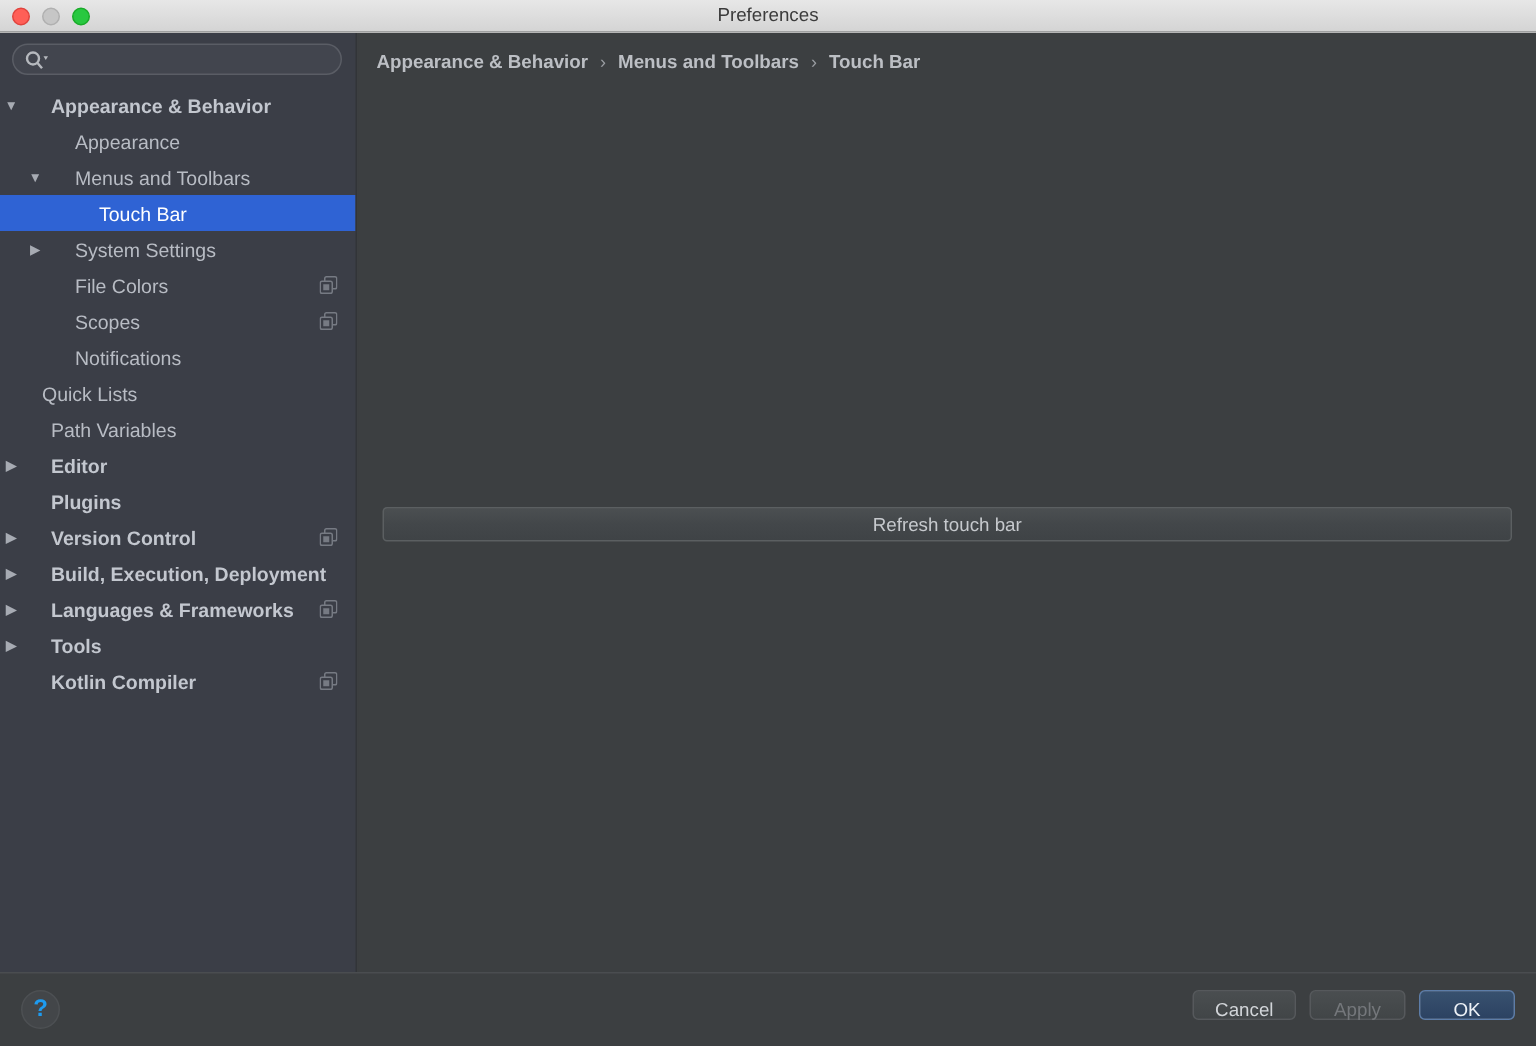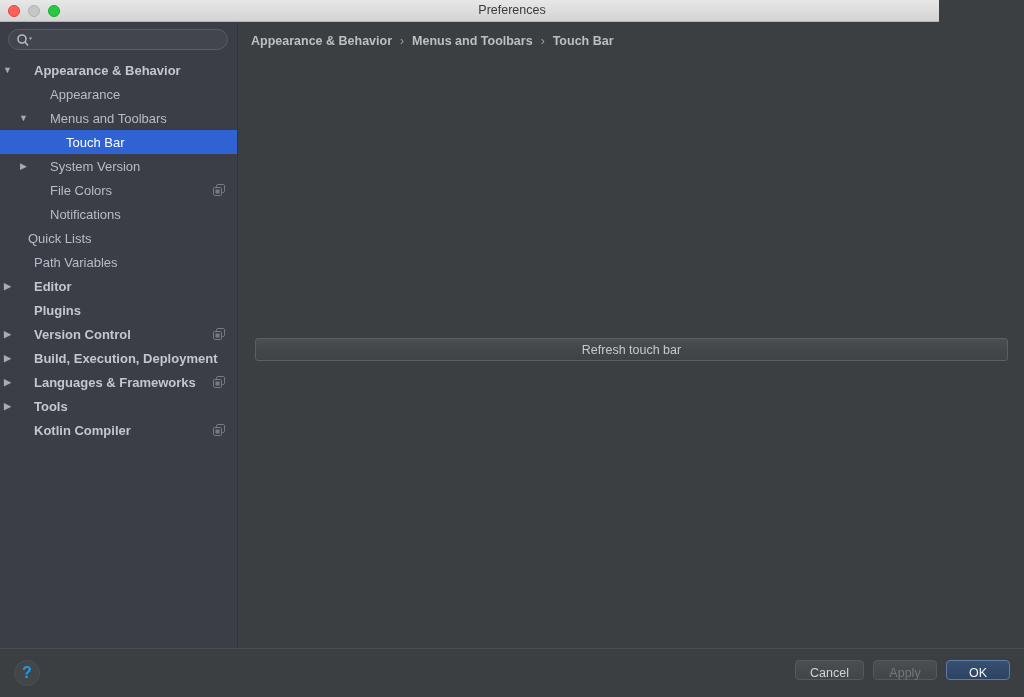--- a/index.html
+++ b/index.html
@@ -17,21 +17,21 @@
   .window {
     position: relative;
     width: 1024px;
     height: 697px;
   }
 
   
   .titlebar {
     position: absolute;
     top: 0; left: 0;
-    width: 939px;
+    width: 1024px;
     height: 22px;
     background: linear-gradient(to bottom, #e7e7e7 0%, #d4d4d4 100%);
     border-bottom: 1px solid #b5b5b5;
     box-sizing: border-box;
   }
   .title-text {
     position: absolute;
     top: 0; left: 0;
     width: 1024px;
     line-height: 21px;
@@ -258,24 +258,32 @@
         </div>
         <div class="tree-row">
           <span class="twisty" style="left: 17px;">▼</span>
           <span class="tree-label" style="margin-left: 50px;">Menus and Toolbars</span>
         </div>
         <div class="tree-row selected">
           <span class="tree-label" style="margin-left: 66px;">Touch Bar</span>
         </div>
         <div class="tree-row">
           <span class="twisty" style="left: 17px;">▶</span>
-          <span class="tree-label" style="margin-left: 50px;">System Version</span>
+          <span class="tree-label" style="margin-left: 50px;">System Settings</span>
         </div>
         <div class="tree-row">
           <span class="tree-label" style="margin-left: 50px;">File Colors</span>
+          <span class="badge-icon"><svg width="12" height="12" viewBox="0 0 12 12">
+              <rect x="3.5" y="0.5" width="8" height="8" rx="1.2" fill="none" stroke="#767a83"></rect>
+              <rect x="0.5" y="3.5" width="8" height="8" rx="1.2" fill="#3b3e47" stroke="#767a83"></rect>
+              <rect x="2.5" y="5.5" width="4" height="4" fill="#767a83"></rect>
+            </svg></span>
+        </div>
+        <div class="tree-row">
+          <span class="tree-label" style="margin-left: 50px;">Scopes</span>
           <span class="badge-icon"><svg width="12" height="12" viewBox="0 0 12 12">
               <rect x="3.5" y="0.5" width="8" height="8" rx="1.2" fill="none" stroke="#767a83"></rect>
               <rect x="0.5" y="3.5" width="8" height="8" rx="1.2" fill="#3b3e47" stroke="#767a83"></rect>
               <rect x="2.5" y="5.5" width="4" height="4" fill="#767a83"></rect>
             </svg></span>
         </div>
         <div class="tree-row">
           <span class="tree-label" style="margin-left: 50px;">Notifications</span>
         </div>
         <div class="tree-row">

